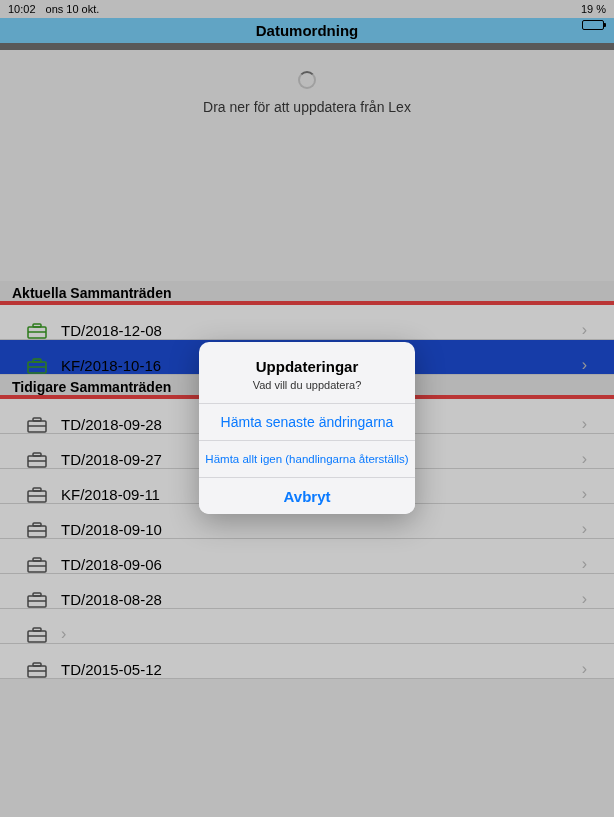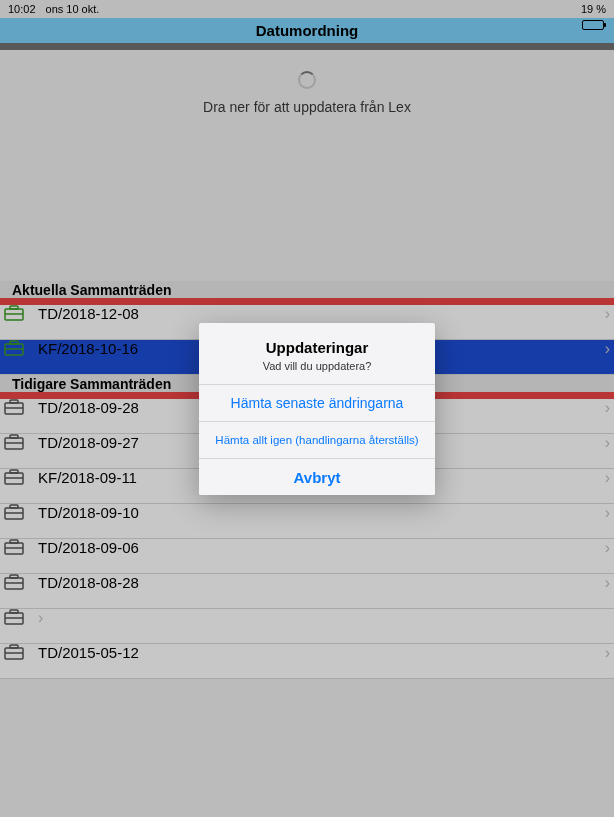--- a/index.html
+++ b/index.html
@@ -16,43 +16,43 @@
 
   
   .refresh-area { height:85px; display:flex; flex-direction:column; align-items:center; justify-content:center; gap:10px; background:#f0f0f0; }
   .spinner { width:18px; height:18px; border:2px solid rgba(0,0,0,.15); border-top-color:rgba(0,0,0,.5); border-radius:50%; }
   .refresh-text { font-size:14px; color:#3a3a3a; }
 
   
   .pull-gap { height:146px; background:#f0f0f0; }
 
   
-  .section-header { height:24px; padding:0 12px; display:flex; align-items:flex-end; font-size:14px; font-weight:600; color:#000; background:#e8e8e8; border-bottom:7px solid #ef4444;text-align:right; }
-
-  
-  .row { height:35px; display:flex; align-items:flex-start; padding:0 4px; background:#fff; border-bottom:1px solid #d9d9d9; }
+  .section-header { height:24px; padding:0 12px; display:flex; align-items:flex-end; font-size:14px; font-weight:600; color:#000; background:#e8e8e8; border-bottom:4px solid #ef4444;text-align:right; }
+
+  
+  .row { height:35px; display:flex; align-items:flex-end; padding:0 27px; background:#fff; border-bottom:1px solid #d9d9d9; }
   .row.sel { background:#1d4ed8; }
   .row-icon { width:20px; height:16px; margin-right:14px; flex:none; }
   .row-label { font-size:15px; color:#000; flex:1; }
   .chevron { color:#c2c2c2; }
 
   
   .briefcase rect { fill:none; stroke:#555; stroke-width:1.5; }
   .briefcase.green rect { stroke:#3a9d23; }
   .briefcase line { stroke:#555; stroke-width:1.5; }
   .briefcase.green line { stroke:#3a9d23; }
 
   
   .bottom-fill { flex:1; background:#f0f0f0; }
 
   
   .scrim { position:absolute; inset:0; background:rgba(0,0,0,.22); }
 
   
-  .alert { position:absolute; width:236px; left:199px; top:323px; background:#f4f4f6; border-radius:2px; overflow:hidden; box-shadow:0 8px 30px rgba(0,0,0,.3); }
+  .alert { position:absolute; width:216px; left:199px; top:342px; background:#f4f4f6; border-radius:10px; overflow:hidden; box-shadow:0 8px 30px rgba(0,0,0,.3); }
   .alert-header { padding:16px 12px 12px; text-align:center; }
   .alert-title { font-size:15px; font-weight:600; color:#000; margin-bottom:4px; }
   .alert-msg { font-size:11px; color:#333; }
   .alert-sep { height:1px; background:#d6d6da; }
   .alert-btn { height:36px; display:flex; align-items:center; justify-content:center; font-size:14px; color:#0a7aff; cursor:pointer; background:#f4f4f6; }
   .alert-btn.small { font-size:11.5px; }
   .alert-btn.bold { font-weight:600; font-size:15px; }
 
   
   .wifi { width:13px; height:10px; }

